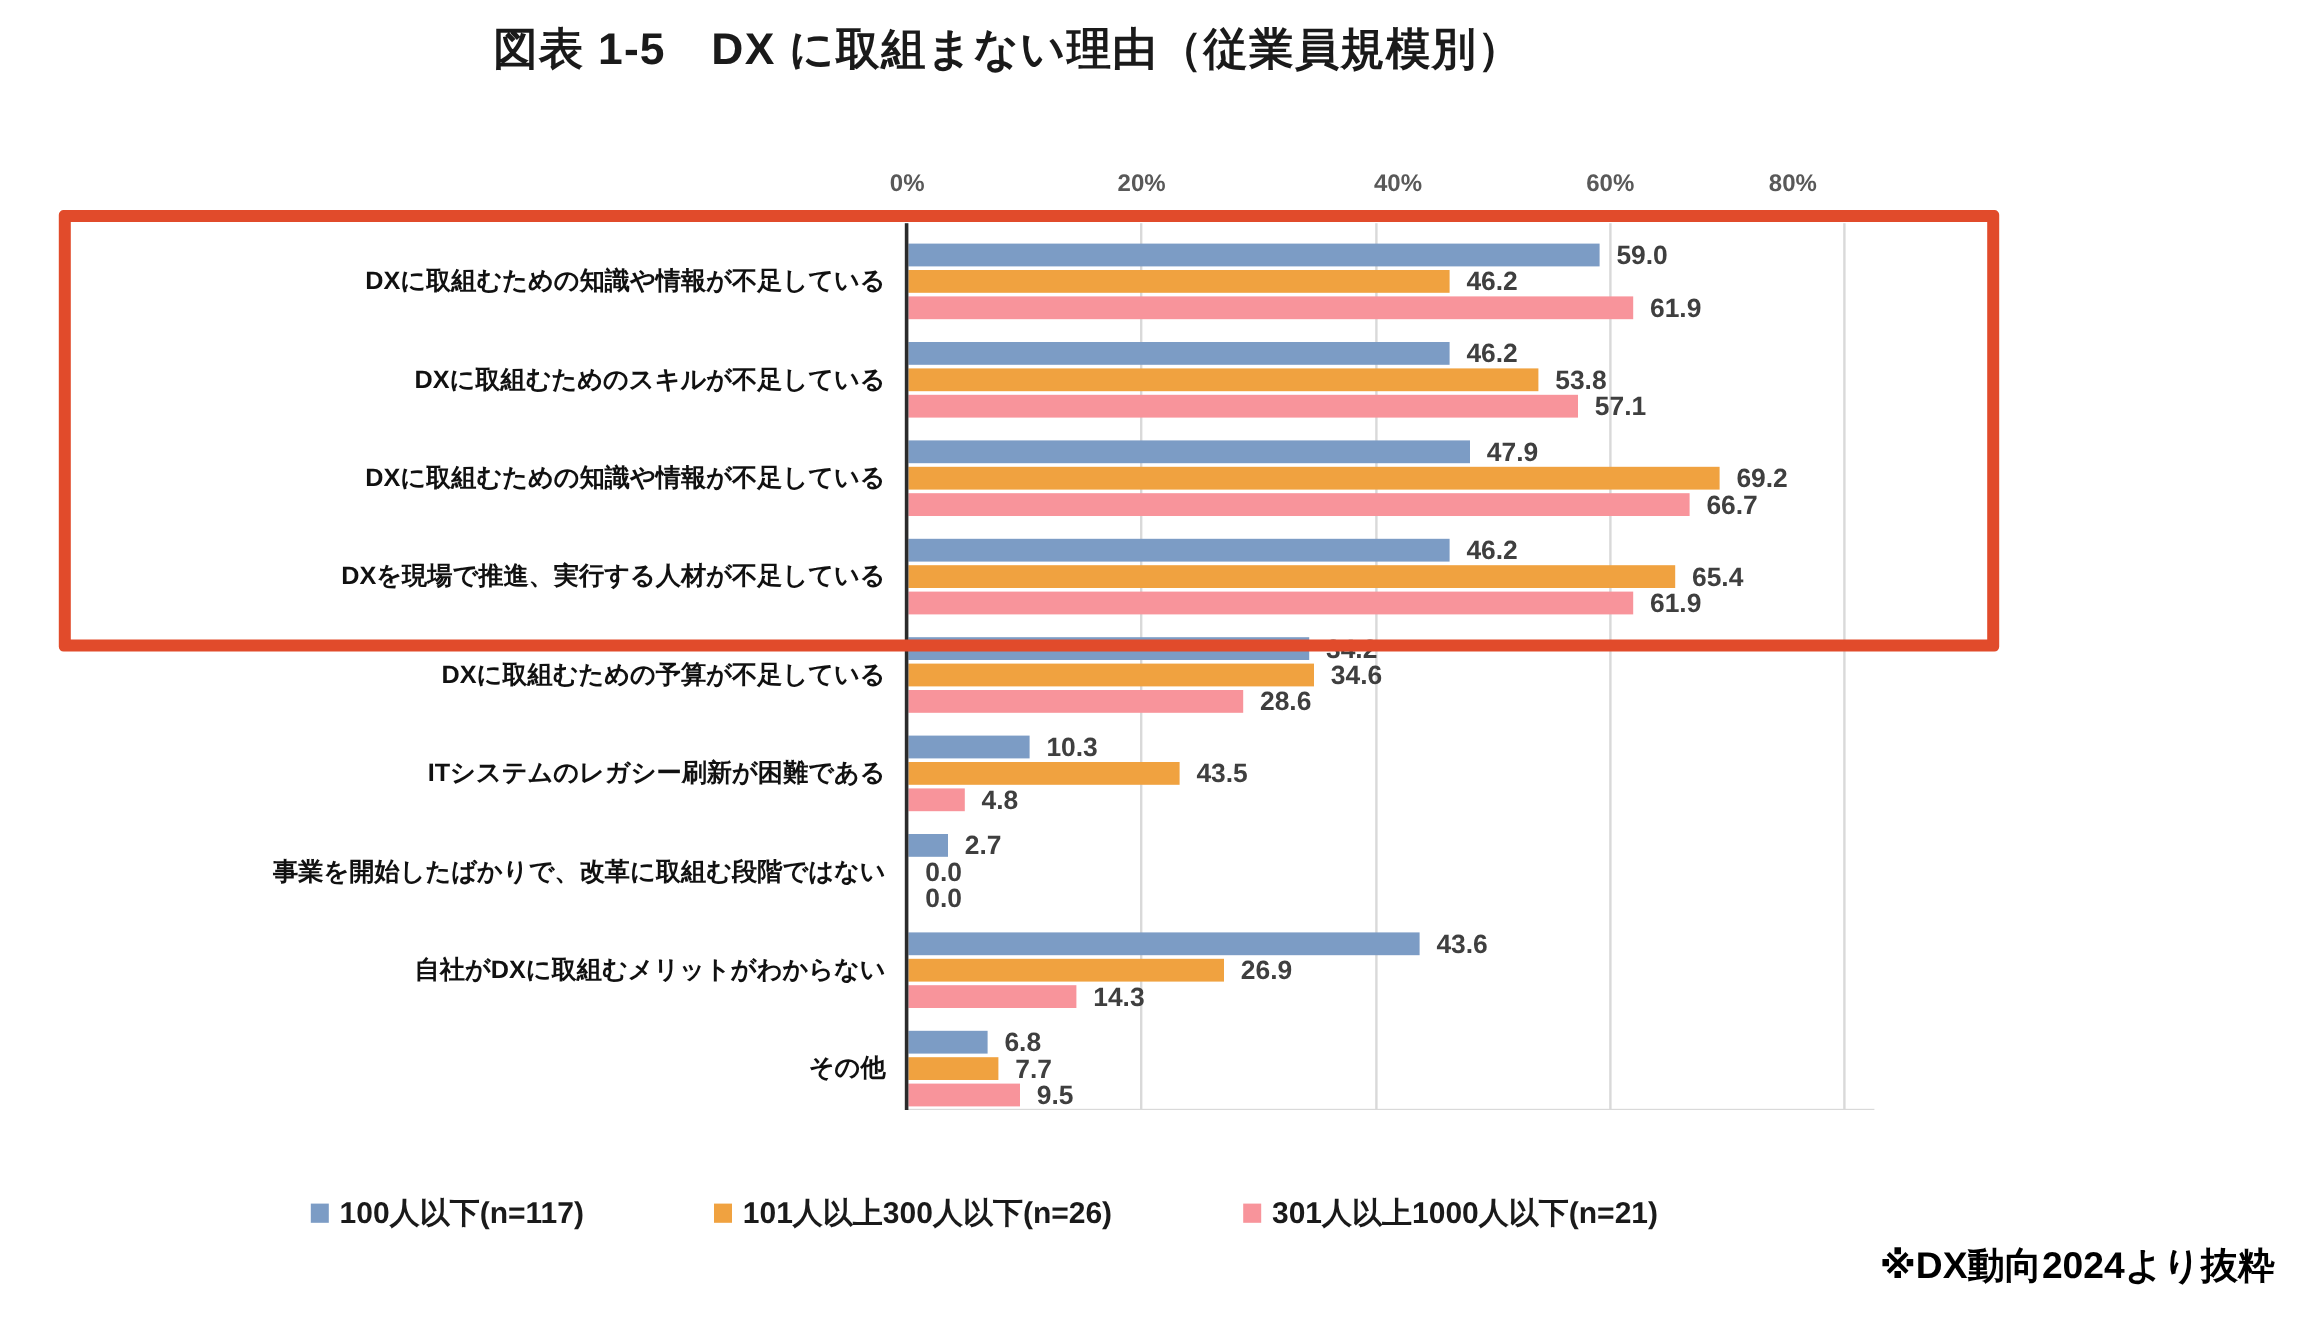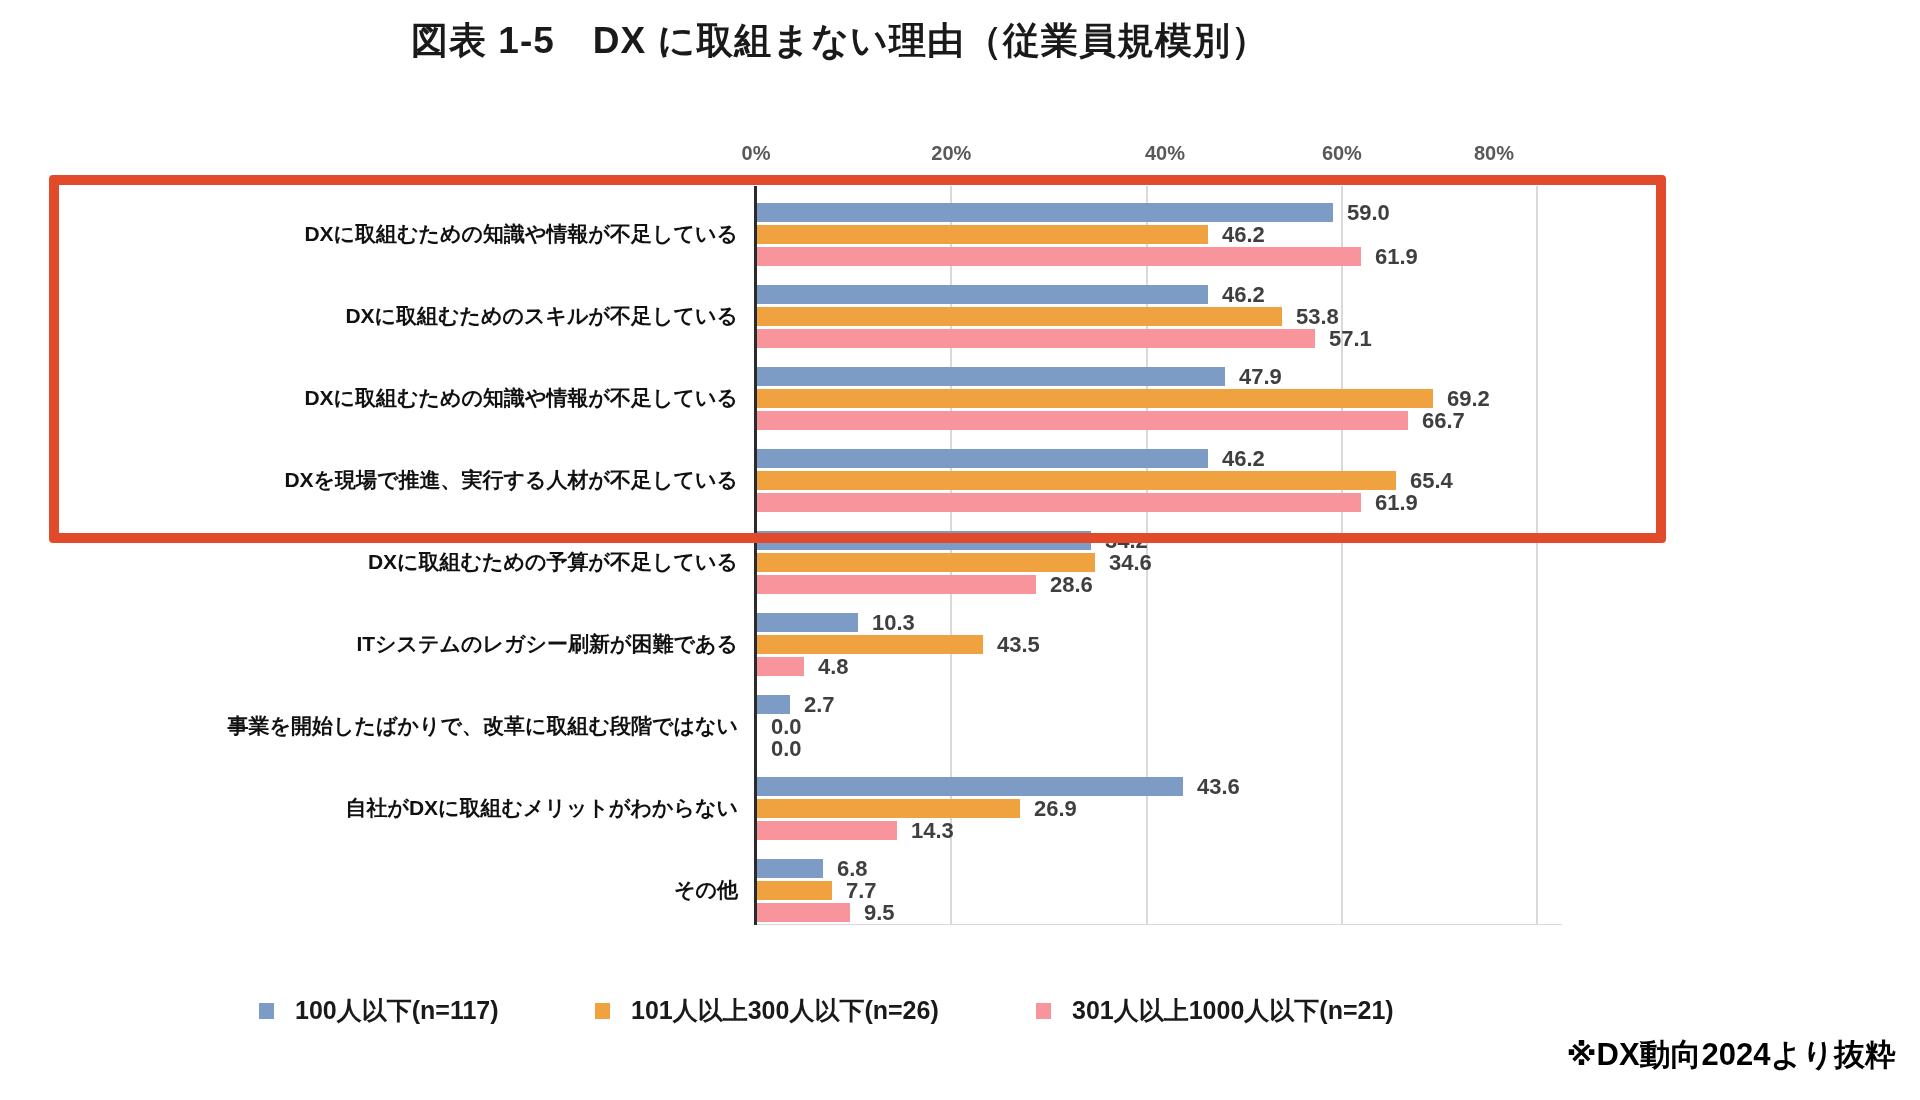--- a/index.html
+++ b/index.html
@@ -38,21 +38,21 @@
     position:absolute;font-size:22px;font-weight:bold;color:#3f3f3f;z-index:1;
     white-space:nowrap;
   }
   .highlight-frame{
     position:absolute;left:49px;top:175px;width:1617px;height:368px;
     border:10px solid #e14b2b;border-radius:4px;box-sizing:border-box;
     z-index:5;pointer-events:none;background:transparent;
   }
   .legend{position:absolute;left:0;top:0;width:1920px;height:0;}
   .legend-item{
-    position:absolute;top:994px;display:flex;align-items:center;gap:21px;
+    position:absolute;top:994px;display:flex;align-items:center;gap:9px;
   }
   .legend-swatch{width:15px;height:16px;display:inline-block;}
   .legend-label{font-size:25px;font-weight:bold;color:#1a1a1a;white-space:nowrap;}
   .footnote{
     position:absolute;right:24px;top:1034px;width:900px;text-align:right;
     font-size:31px;font-weight:bold;color:#000;
   }
 </style>
 </head>
 <body>

